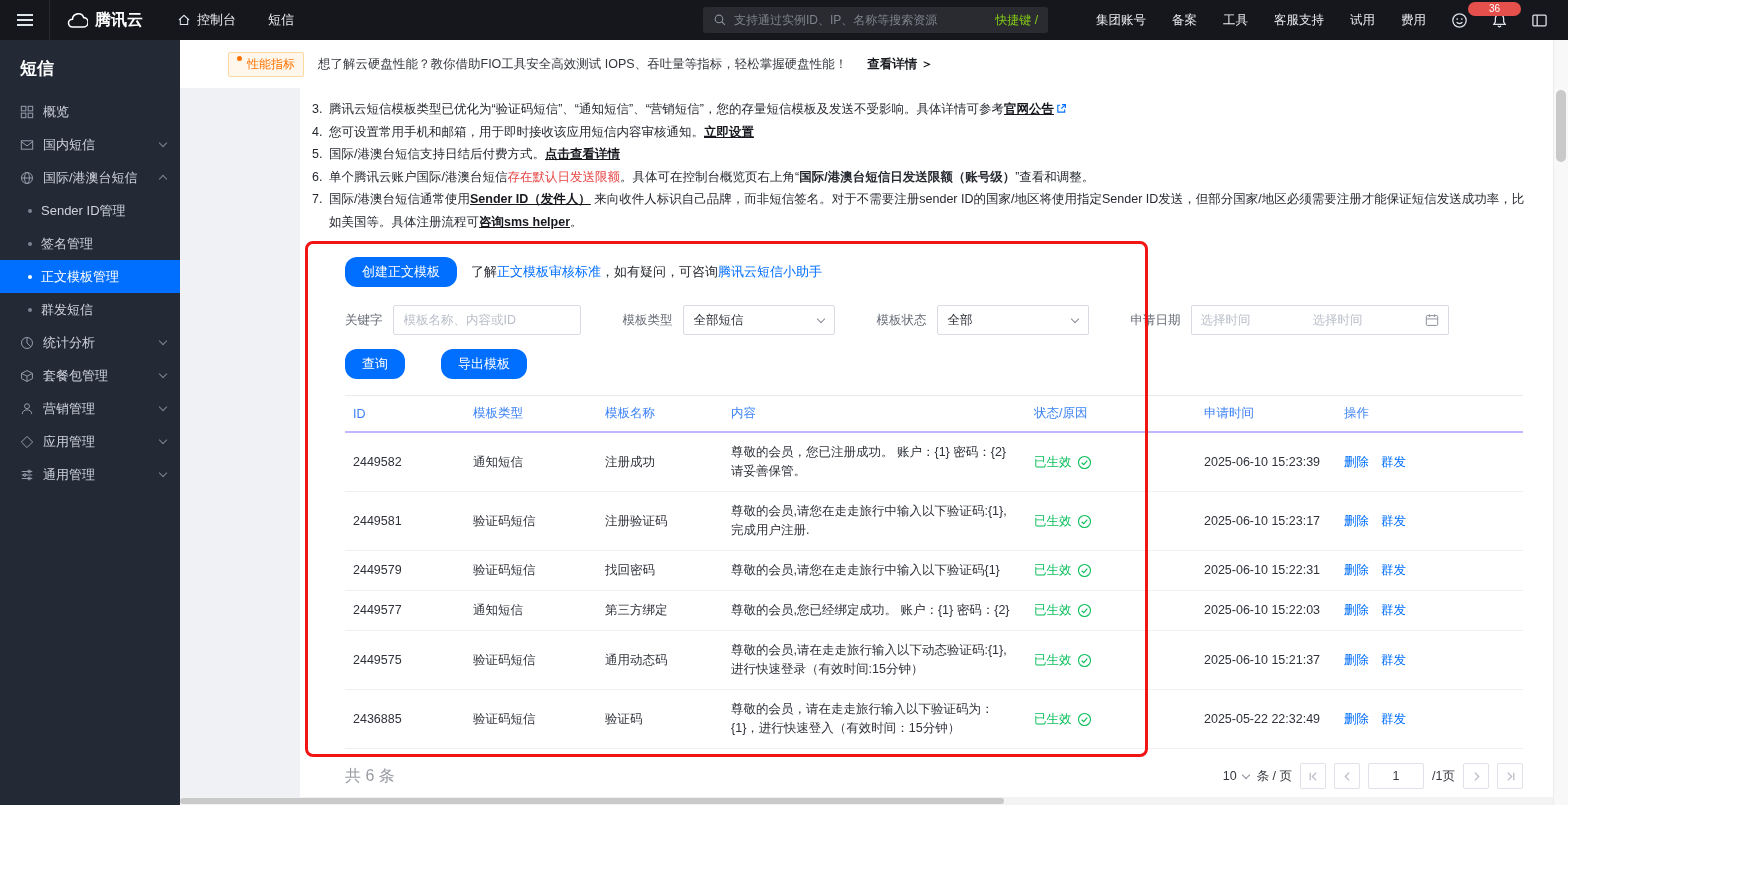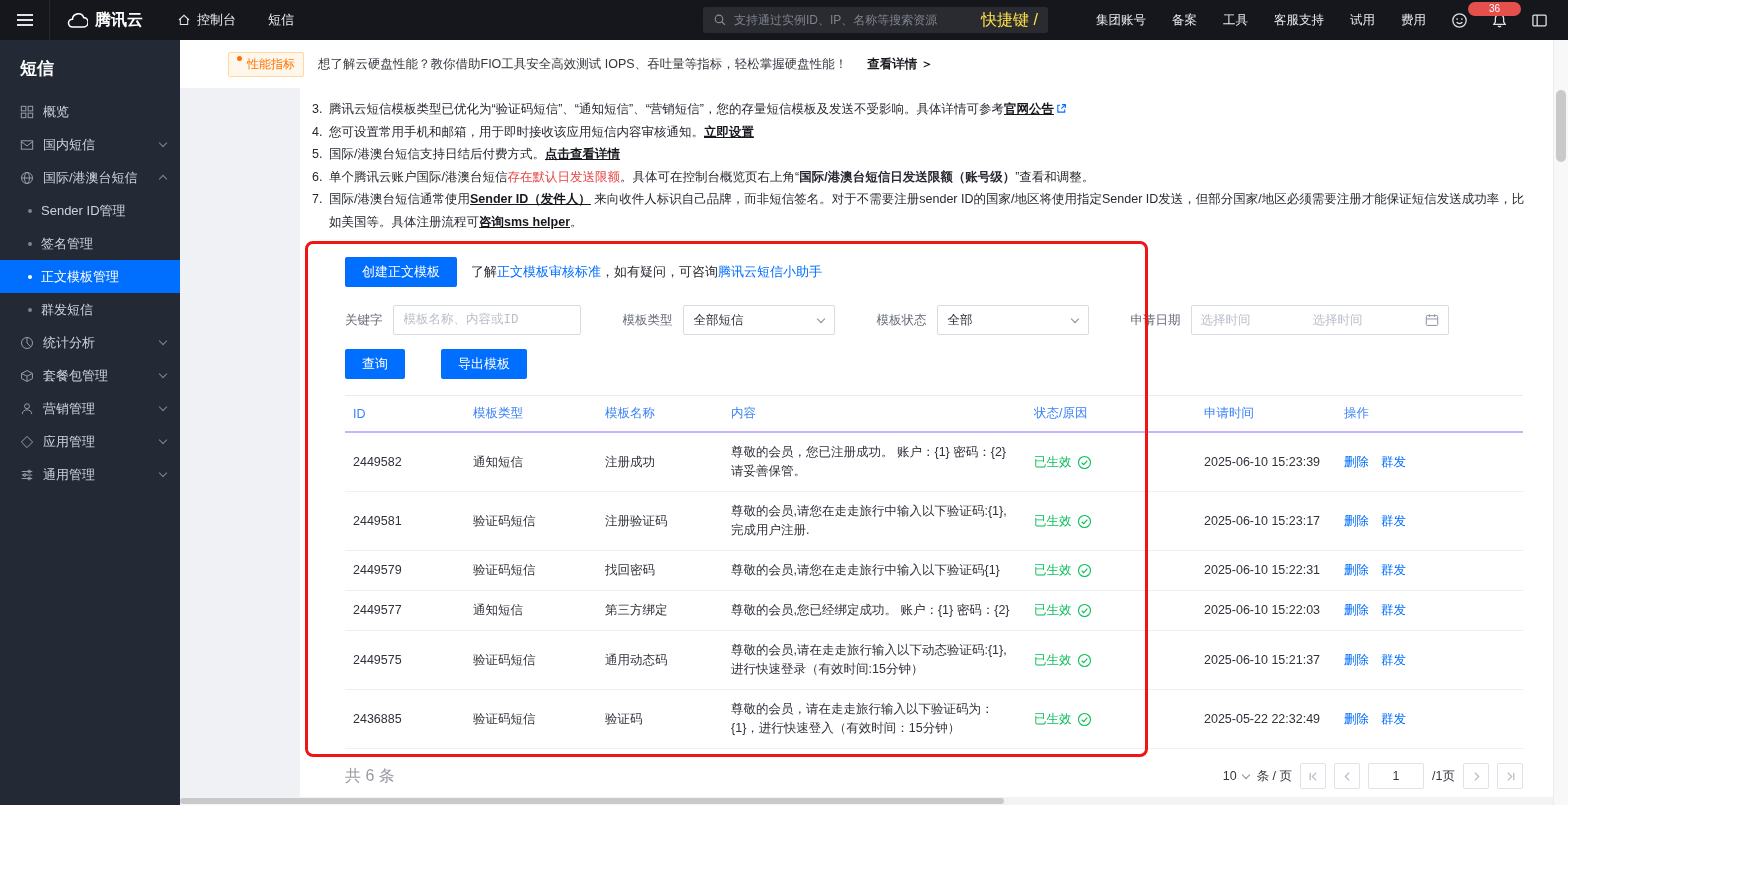--- a/index.html
+++ b/index.html
@@ -8,21 +8,21 @@
 
   
   .topbar { position:absolute; top:0; left:0; width:1568px; height:40px; background:#15171c; display:flex; align-items:center; color:#e8eaee; z-index:20; }
   .tb-burger { width:50px; height:40px; display:flex; flex-direction:column; justify-content:center; align-items:center; gap:3px; border-right:1px solid rgba(255,255,255,.08); cursor:pointer; }
   .tb-burger i { display:block; width:16px; height:2px; background:#dfe3ea; }
   .tb-logo { display:flex; align-items:center; gap:7px; padding:0 18px 0 16px; font-size:16px; font-weight:700; color:#fff; cursor:pointer; }
   .tb-console { display:flex; align-items:center; gap:6px; padding:0 16px; font-size:13px; cursor:pointer; }
   .tb-product { padding:0 16px; font-size:13px; cursor:pointer; }
   .tb-search { margin-left:auto; margin-right:48px; width:345px; height:26px; background:rgba(255,255,255,.09); border-radius:3px; display:flex; align-items:center; padding:0 10px; cursor:text; }
   .tb-search .ph { color:#7d828d; font-size:12px; margin-left:7px; flex:1; white-space:nowrap; overflow:hidden; }
-  .tb-search .sc { color:#fde047; font-size:16px; white-space:nowrap; }
+  .tb-search .sc { color:#84cc16; font-size:12px; white-space:nowrap; }
   .tb-menu { display:flex; align-items:center; gap:26px; font-size:12.5px; margin-right:22px; }
   .tb-menu span { cursor:pointer; white-space:nowrap; }
   .tb-icons { display:flex; align-items:center; gap:18px; margin-right:18px; }
   .tb-icons .icbtn { position:relative; width:22px; height:22px; display:flex; align-items:center; justify-content:center; cursor:pointer; }
   .badge { position:absolute; top:-7px; right:-11px; background:#e6504c; color:#fff; font-size:10px; line-height:14px; min-width:20px; text-align:center; border-radius:8px; padding:0 21px; }
 
   
   .sidebar { position:absolute; top:40px; left:0; width:180px; height:765px; background:#232a36; z-index:10; }
   .sb-title { color:#fff; font-size:17px; font-weight:700; padding:17px 20px 15px; }
   .sb-item { height:33px; display:flex; align-items:center; padding:0 14px 0 20px; color:#cdd2db; font-size:13px; cursor:pointer; }
@@ -48,25 +48,25 @@
 
   .notices { padding:10px 28px 0 12px; }
   .notice { display:flex; font-size:12.5px; line-height:22.5px; color:#262930; }
   .notice .num { width:17px; flex:none; }
   .doclink { font-weight:700; text-decoration:underline; color:#16181d; cursor:pointer; }
   .redtxt { color:#e64545; }
   .boldtxt { font-weight:700; }
   .extlink { color:#006eff; display:inline-block; vertical-align:-1px; margin-left:2px; cursor:pointer; }
 
   .toolbar { margin:24px 30px 0 45px; display:flex; align-items:center; }
-  .btn-primary { background:#006eff; color:#fff; border:none; height:30px; padding:0 17px; font-size:13px; border-radius:2px; cursor:pointer; font-family:inherit; }
+  .btn-primary { background:#006eff; color:#fff; border:none; height:30px; padding:0 17px; font-size:13px; border-radius:12px; cursor:pointer; font-family:inherit; }
   .hint { margin-left:14px; font-size:13px; color:#262930; }
   .bluelink { color:#006eff; cursor:pointer; }
 
-  .filters { margin:18px 30px 0 45px; display:flex; align-items:center;font-family:Liberation Mono, monospace; }
+  .filters { margin:18px 30px 0 45px; display:flex; align-items:center; }
   .fgroup { display:flex; align-items:center; margin-right:42px; }
   .fgroup label { color:#666b75; font-size:12.5px; margin-right:10px; white-space:nowrap; }
   .tinput { width:188px; height:30px; border:1px solid #d8dbe2; border-radius:2px; padding:0 10px; font-size:12.5px; color:#333; font-family:inherit; outline:none; }
   .tinput::placeholder { color:#b9bec8; }
   .tselect { width:152px; height:30px; border:1px solid #d8dbe2; border-radius:2px; background:#fff; display:flex; align-items:center; justify-content:space-between; padding:9px 10px; font-size:12.5px; color:#2d3038; cursor:pointer; }
   .tselect .chev { border-color:#878c96; }
   .daterange { width:258px; height:30px; border:1px solid #d8dbe2; border-radius:2px; background:#fff; display:flex; align-items:center; padding:0 9px; font-size:12.5px; color:#b9bec8; cursor:pointer; }
   .daterange .d1 { flex:1; }
   .daterange .d2 { flex:1; }
   .daterange .cal { color:#8a909c; display:flex; }

